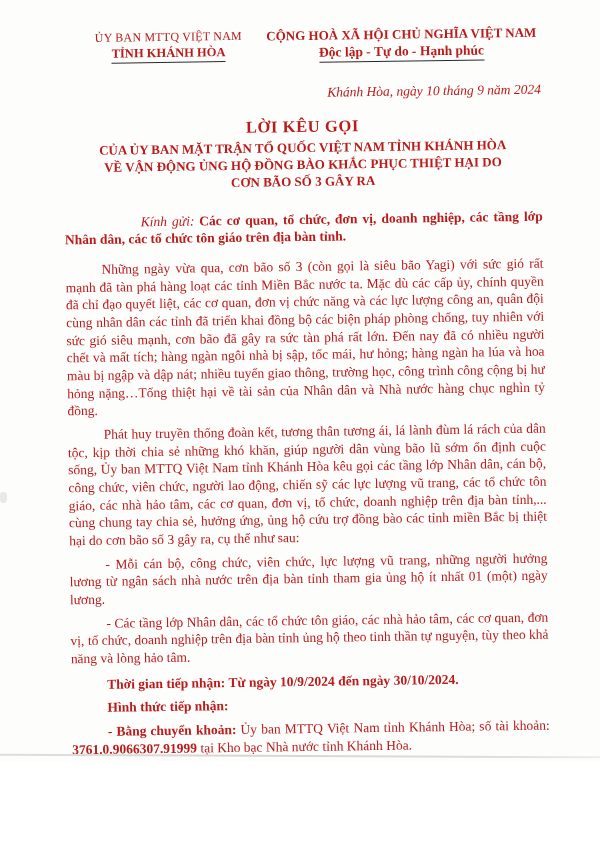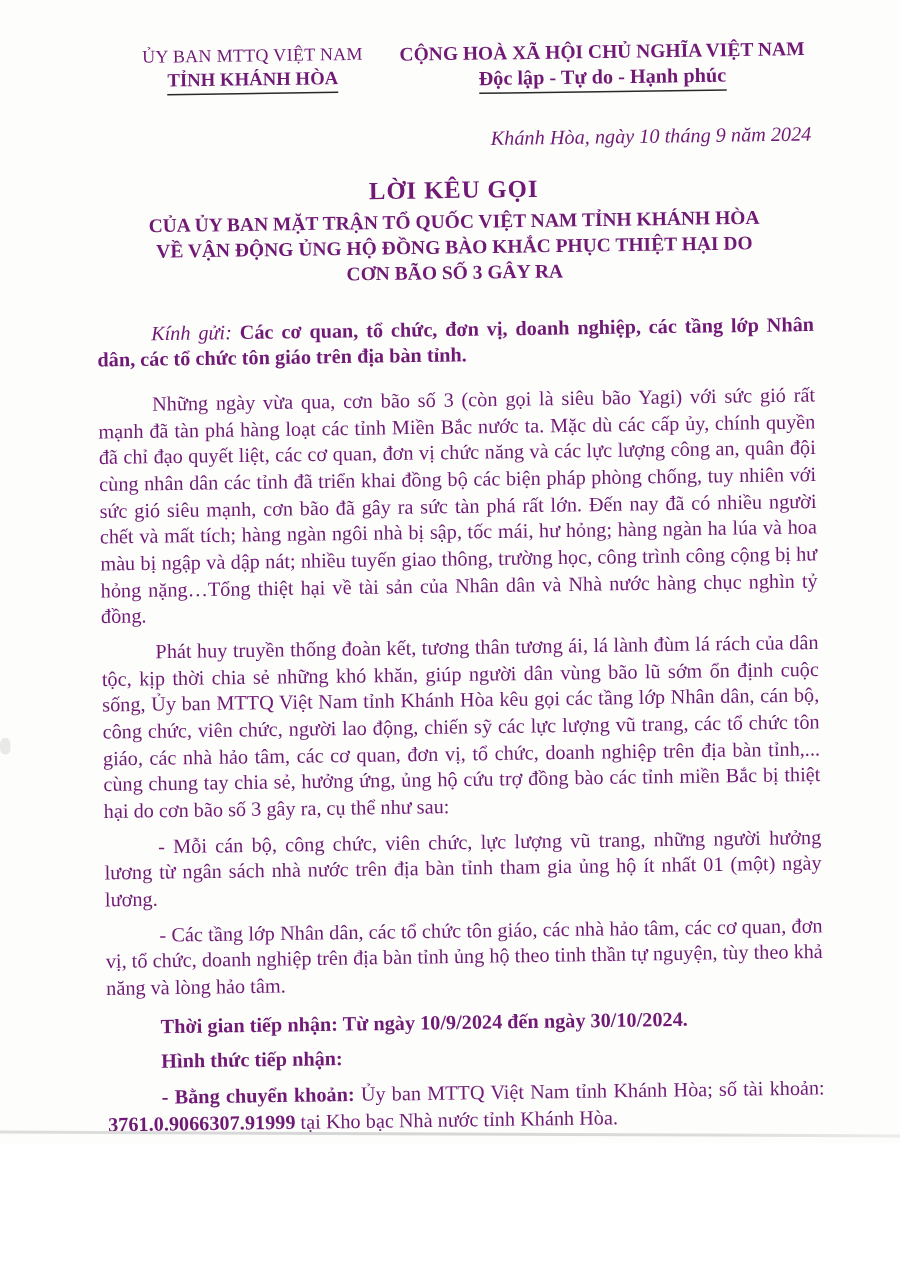--- a/index.html
+++ b/index.html
@@ -3,21 +3,21 @@
 <meta charset="utf-8">
 <style>
   html, body { margin: 0; padding: 0; background: #ffffff; }
   .page {
     position: relative;
     width: 600px;
     height: 762px;
     background: #fdfdfc;
     overflow: hidden;
     font-family: "Liberation Serif", "DejaVu Serif", serif;
-    color: #701a75;
+    color: #b91c1c;
   }
   .sheet {
     position: absolute;
     left: 62px;
     top: 26px;
     width: 478px;
     transform: rotate(-0.8deg);
     transform-origin: 50% 0;
   }
   .hdr { display: flex; justify-content: space-between; padding-top: 2px; }
@@ -34,21 +34,21 @@
     font-style: italic;
     font-size: 13.5px;
   }
   .title-block { margin-top: 16px; text-align: center; }
   .t-main { font-size: 16.5px; font-weight: bold; letter-spacing: 0.6px; margin-bottom: 3px; }
   .t-sub { font-size: 13px; font-weight: bold; line-height: 1.3; }
   p { margin: 0; text-align: justify; font-size: 13.5px; line-height: 1.31; }
   .indent { text-indent: 36px; }
   .salutation { margin-top: 20px; font-weight: bold; }
   .b { font-weight: bold; }
-  .i { font-style: italic; font-weight: normal; }
+  .i { font-style: italic; font-weight: normal; margin-left: 40px; }
   .mt8 { margin-top: 8px; }
   .mt6 { margin-top: 6px; }
   .mt12 { margin-top: 12px; }
   .scan-shadow {
     position: absolute;
     left: 0; right: 0;
     bottom: 5px;
     height: 2px;
     background: linear-gradient(90deg, #dedede 0%, #d6d6d6 40%, #dcdcdc 80%, #ececec 100%);
     transform: rotate(0.25deg);

